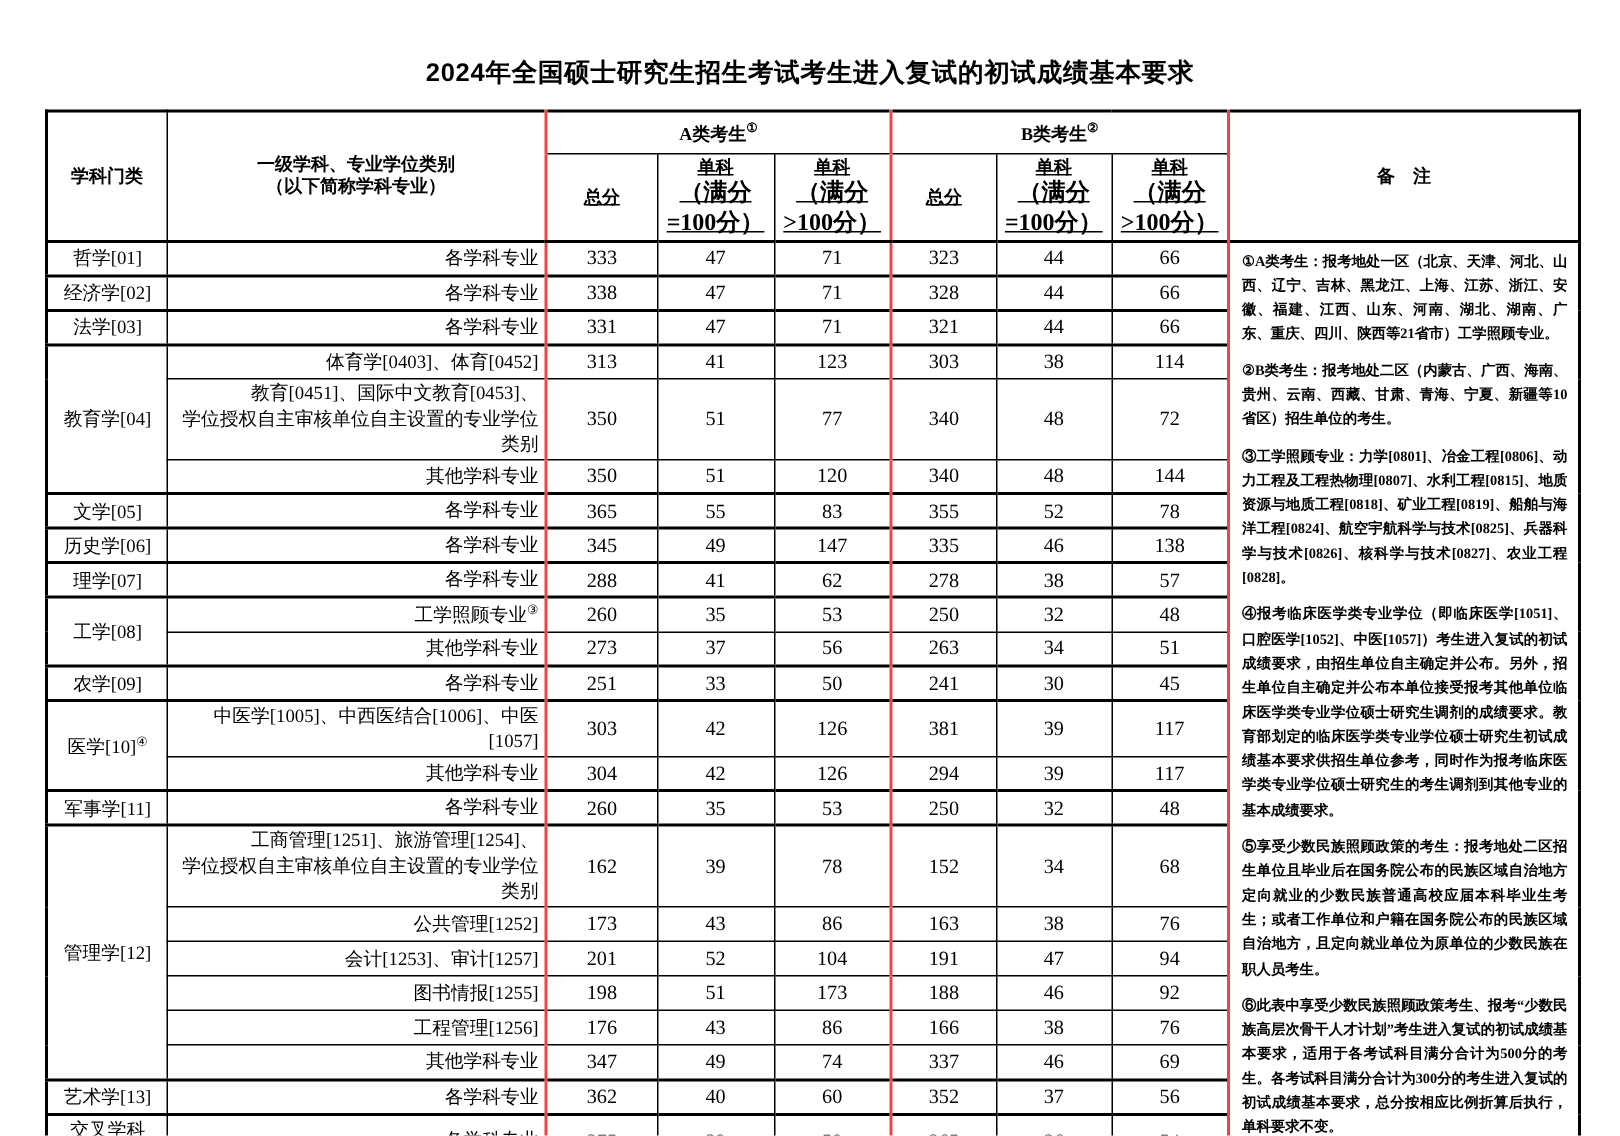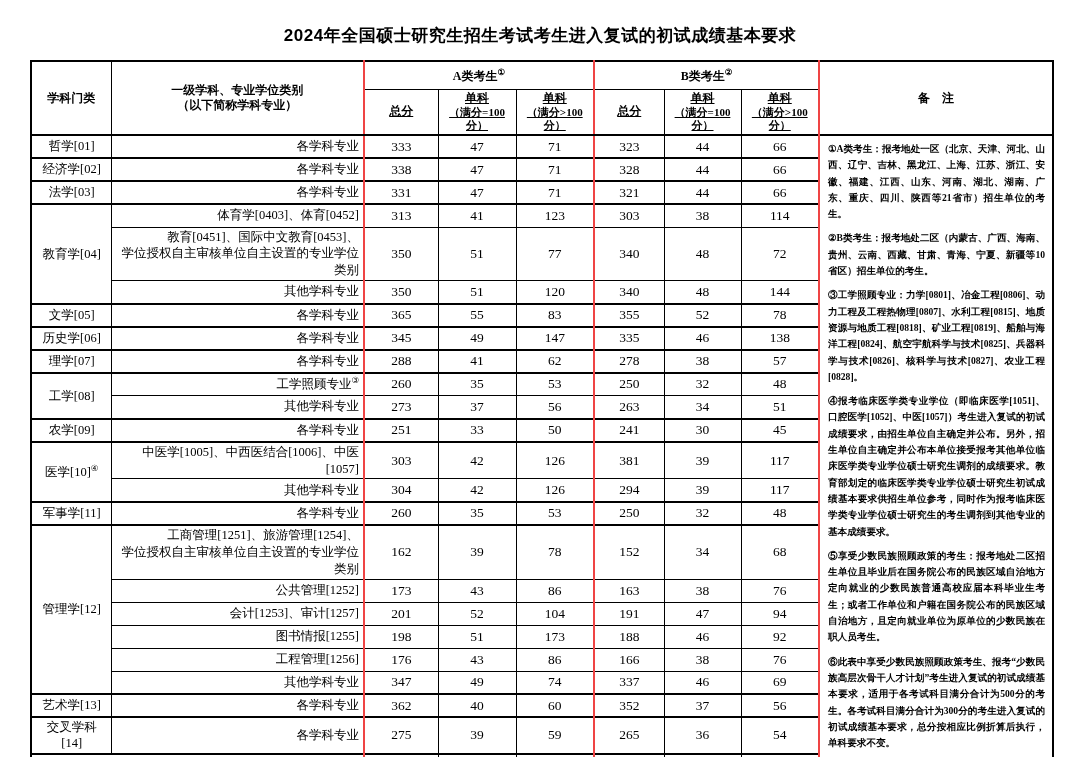--- a/index.html
+++ b/index.html
@@ -12,21 +12,21 @@
     font-family: "Liberation Serif", "DejaVu Serif", serif;
   }
   .page {
     position: relative;
     width: 1080px;
     height: 757px;
     overflow: hidden;
   }
   .doc-title {
     margin: 0;
-    padding-top: 24px;
+    padding-top: 37px;
     text-align: center;
     font-size: 17px;
     font-weight: 700;
     font-family: "Liberation Sans", "DejaVu Sans", sans-serif;
     letter-spacing: 0.5px;
   }
   table.score-table {
     border-collapse: collapse;
     table-layout: fixed;
     width: 1022px;
@@ -38,21 +38,21 @@
     padding: 1px 4px;
     overflow: hidden;
   }
   thead th {
     font-weight: 700;
     font-size: 12px;
     line-height: 1.25;
     text-align: center;
     vertical-align: middle;
   }
-  thead .subline { font-size: 11px; font-weight: 700; }
+  thead .subline { font-size: 16px; font-weight: 700; }
   thead tr.hr1 { height: 28px; }
   thead tr.hr2 { height: 37px; }
   thead tr.hr2 th { border-bottom: 2px solid #000; text-decoration: underline; }
   tbody tr { height: 23px; }
   tbody tr.tall { height: 37px; }
   .thickL { border-left: 2px solid #ef4444; }
   tr.group-start td { border-top: 2px solid #000; }
   td.cat {
     font-size: 12.5px;
     text-align: center;
@@ -138,21 +138,21 @@
         <tr class="group-start">
           <td class="cat" rowspan="1">哲学[01]</td>
           <td class="disc">各学科专业</td>
           <td class="num thickL">333</td>
           <td class="num">47</td>
           <td class="num">71</td>
           <td class="num thickL">323</td>
           <td class="num">44</td>
           <td class="num">66</td>
           <td class="remarks thickL" rowspan="25">
-            <p>①A类考生：报考地处一区（北京、天津、河北、山西、辽宁、吉林、黑龙江、上海、江苏、浙江、安徽、福建、江西、山东、河南、湖北、湖南、广东、重庆、四川、陕西等21省市）招生单位的考生。</p>
+            <p>①A类考生：报考地处一区（北京、天津、河北、山西、辽宁、吉林、黑龙江、上海、江苏、浙江、安徽、福建、江西、山东、河南、湖北、湖南、广东、重庆、四川、陕西等21省市）工学照顾专业。</p>
             <p>②B类考生：报考地处二区（内蒙古、广西、海南、贵州、云南、西藏、甘肃、青海、宁夏、新疆等10省区）招生单位的考生。</p>
             <p>③工学照顾专业：力学[0801]、冶金工程[0806]、动力工程及工程热物理[0807]、水利工程[0815]、地质资源与地质工程[0818]、矿业工程[0819]、船舶与海洋工程[0824]、航空宇航科学与技术[0825]、兵器科学与技术[0826]、核科学与技术[0827]、农业工程[0828]。</p>
             <p>④报考临床医学类专业学位（即临床医学[1051]、口腔医学[1052]、中医[1057]）考生进入复试的初试成绩要求，由招生单位自主确定并公布。另外，招生单位自主确定并公布本单位接受报考其他单位临床医学类专业学位硕士研究生调剂的成绩要求。教育部划定的临床医学类专业学位硕士研究生初试成绩基本要求供招生单位参考，同时作为报考临床医学类专业学位硕士研究生的考生调剂到其他专业的基本成绩要求。</p>
             <p>⑤享受少数民族照顾政策的考生：报考地处二区招生单位且毕业后在国务院公布的民族区域自治地方定向就业的少数民族普通高校应届本科毕业生考生；或者工作单位和户籍在国务院公布的民族区域自治地方，且定向就业单位为原单位的少数民族在职人员考生。</p>
             <p>⑥此表中享受少数民族照顾政策考生、报考“少数民族高层次骨干人才计划”考生进入复试的初试成绩基本要求，适用于各考试科目满分合计为500分的考生。各考试科目满分合计为300分的考生进入复试的初试成绩基本要求，总分按相应比例折算后执行，单科要求不变。</p>
           </td>
         </tr>
         <tr class="group-start">
           <td class="cat" rowspan="1">经济学[02]</td>
           <td class="disc">各学科专业</td>

